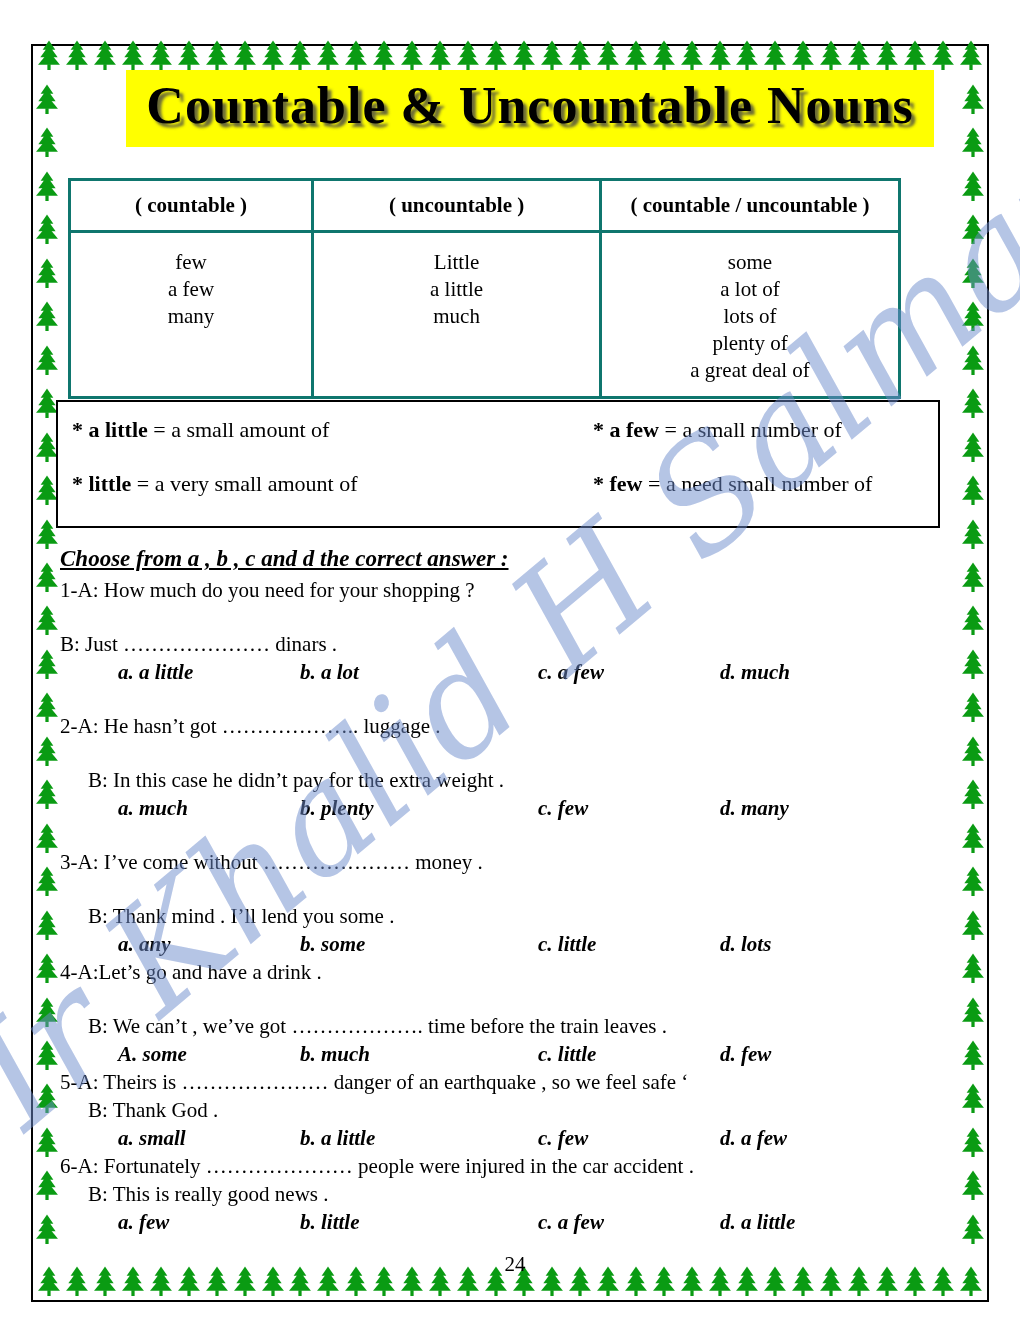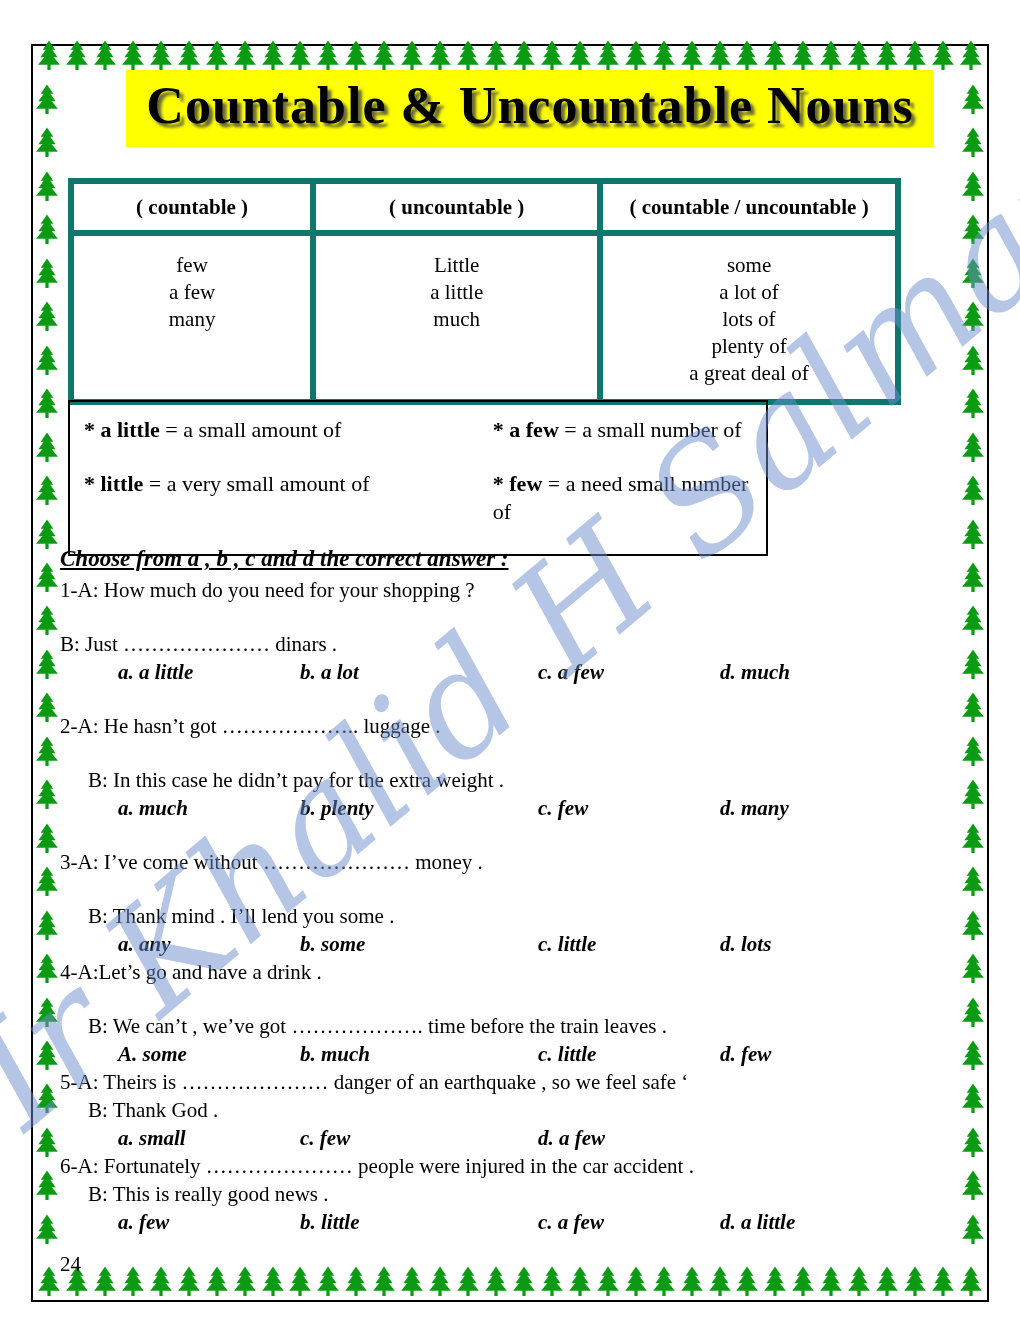--- a/index.html
+++ b/index.html
@@ -13,39 +13,39 @@
   .trees-bottom { position:absolute; bottom:24px; left:36px; right:36px; display:flex; justify-content:space-between; z-index:2; }
   .trees-left   { position:absolute; left:34px; top:84px; bottom:76px; display:flex; flex-direction:column; justify-content:space-between; z-index:2; }
   .trees-right  { position:absolute; right:34px; top:84px; bottom:76px; display:flex; flex-direction:column; justify-content:space-between; z-index:2; }
   .tree { width:26px; height:30px; display:block; }
 
   .title-wrap { position:absolute; top:70px; left:0; right:0; text-align:center; z-index:3; }
   .title { display:inline-block; background:var(--title-highlight,#ffff00); font-size:52px; font-weight:bold;
            padding:6px 20px 12px; letter-spacing:1px; text-shadow:4px 4px 3px rgba(70,70,70,0.8);margin-left:40px; }
 
   .noun-table { position:absolute; top:178px; left:68px; width:833px; border-collapse:collapse; z-index:3; background:transparent; }
-  .noun-table th, .noun-table td { border:6px solid #0f766e; font-size:21px; text-align:center; }
+  .noun-table th, .noun-table td { border:3px solid #0f766e; font-size:21px; text-align:center; }
   .noun-table th { font-weight:bold; height:52px; vertical-align:middle; }
   .noun-table td { padding:16px 8px 12px; vertical-align:top; }
   .noun-table col.c1 { width:244px; } .noun-table col.c2 { width:289px; } .noun-table col.c3 { width:300px; }
   .cell-line { line-height:27px; }
 
-  .defs-box { position:absolute; top:400px; left:68px; width:700px; border:2px solid #000; padding:14px 8px 2px; z-index:3; }
+  .defs-box { position:absolute; top:400px; left:56px; width:884px; border:2px solid #000; padding:14px 8px 2px; z-index:3; }
   .def-row { display:flex; margin-bottom:26px; font-size:22px; line-height:28px; }
   .def-left { flex:0 0 61%; padding-left:6px; }
   .def-right { flex:1; }
   .b { font-weight:bold; }
 
   .content { position:absolute; top:546px; left:60px; right:50px; font-size:21px; z-index:3; }
   .instruction { font-size:23px; font-weight:bold; font-style:italic; text-decoration:underline; margin-bottom:4px; }
   .line { line-height:28px; }
   .gap { height:26px; }
   .indent { padding-left:28px; }
   .options { display:grid; grid-template-columns:182px 238px 182px 1fr; padding-left:58px; font-weight:bold; line-height:28px;font-style:italic; }
-  .page-number { text-align:left; margin-top:16px; font-size:21px; }
+  .page-number { text-align:center; margin-top:16px; font-size:21px; }
 
   .watermark { position:absolute; left:50%; top:50%;
                transform:translate(-50%,-50%) rotate(-40deg);
                font-size:148px; font-style:italic; font-family:"DejaVu Serif", serif;
                color:var(--watermark-color,#6e8ccd); opacity:0.5;
                white-space:nowrap; pointer-events:none; z-index:5; }
 </style>
 </head>
 <body>
 
@@ -1148,20 +1148,21 @@
         <span>c. little</span>
         <span>d. few</span>
       </div>
     </div>
 
     <div>
       <div class="line">5-A: Theirs is ………………… danger of an earthquake , so we feel safe ‘</div>
       <div class="line indent">B: Thank God .</div>
       <div class="options">
         <span>a. small</span>
+        <span>b. a little</span>
         <span>c. few</span>
         <span>d. a few</span>
       </div>
     </div>
 
     <div>
       <div class="line">6-A: Fortunately ………………… people were injured in the car accident .</div>
       <div class="line indent">B: This is really good news .</div>
       <div class="options">
         <span>a. few</span>

